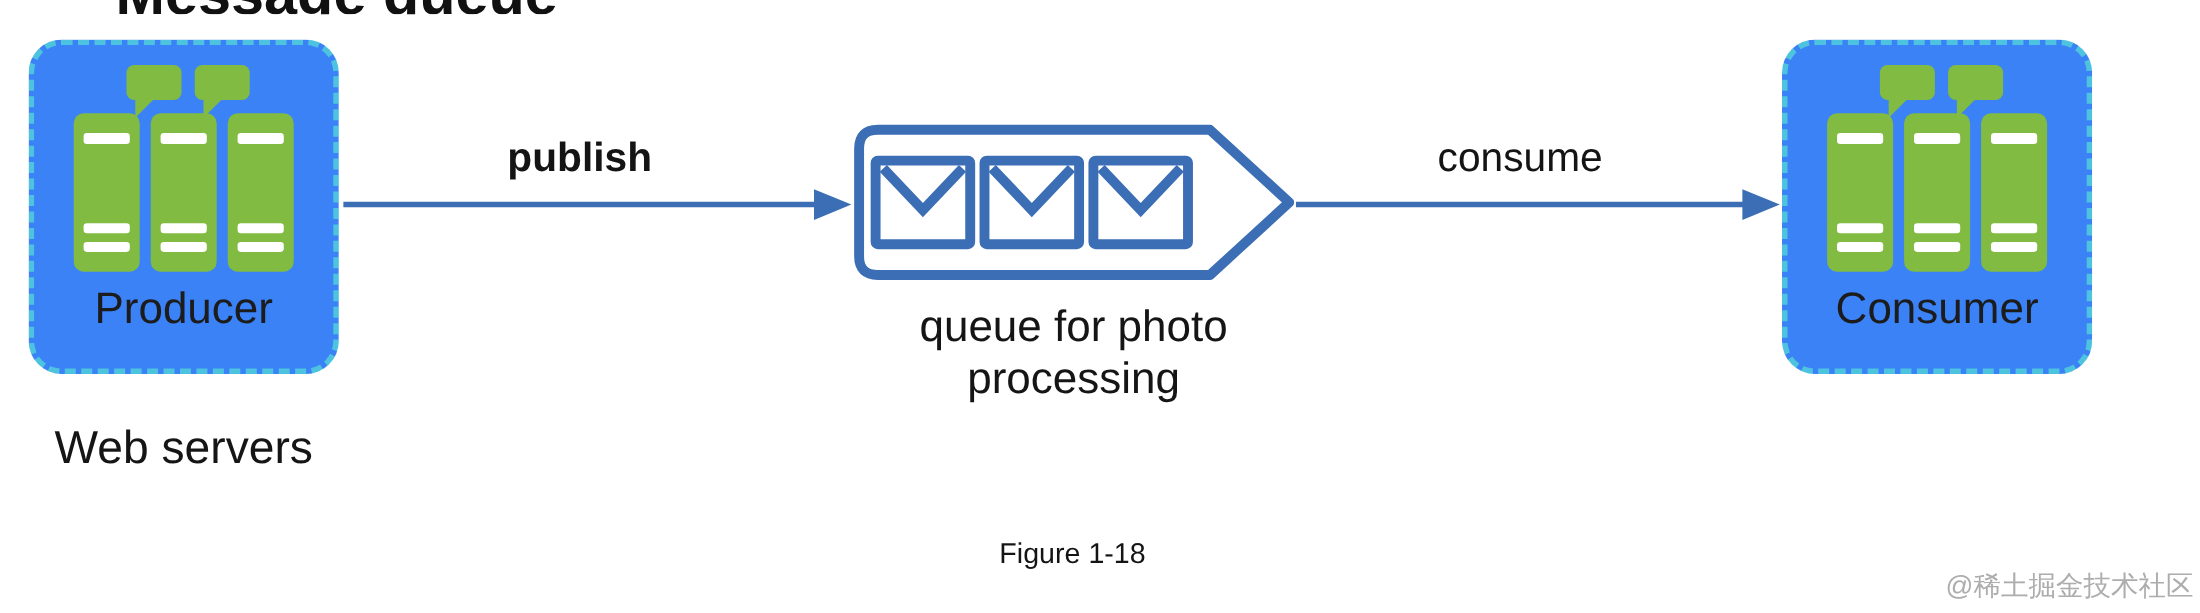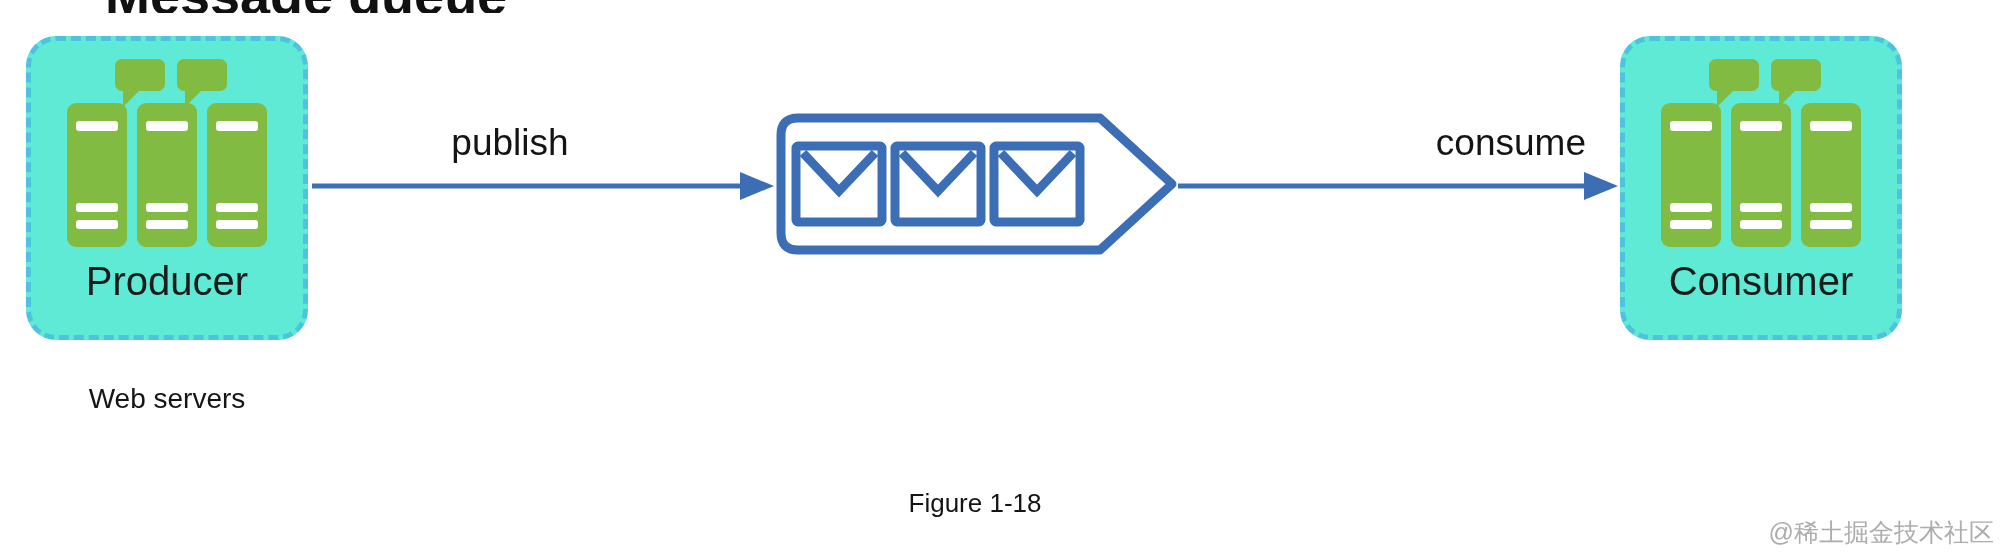--- a/index.html
+++ b/index.html
@@ -14,38 +14,38 @@
   html,body{background:#fff;}
   body{font-family:"Liberation Sans","DejaVu Sans",sans-serif;color:var(--text-black);}
   .canvas{position:relative;width:2000px;height:557px;background:#ffffff;overflow:hidden;}
 
   
   .cutoff-heading{position:absolute;left:105px;top:0;width:620px;height:13px;overflow:hidden;}
   .cutoff-heading span{display:inline-block;font-size:54px;font-weight:700;line-height:1;margin-top:-44px;color:#111;}
 
   
   .node-box{position:absolute;width:282px;height:304px;border:5px dashed var(--dashed-cyan);
-    border-radius:30px;display:flex;flex-direction:column;align-items:center;padding-top:14px;background:#5eead4;}
+    border-radius:30px;display:flex;flex-direction:column;align-items:center;padding-top:14px;background:#3b82f6;}
   .node-box.producer{left:26px;top:36px;}
   .node-box.consumer{left:1620px;top:36px;align-items:center;}
   .node-label{font-size:40px;margin-top:8px;color:#1c1c1c;}
 
   
-  .caption{position:absolute;text-align:center;font-size:28px;color:#151515;line-height:1.18;}
+  .caption{position:absolute;text-align:center;font-size:42px;color:#151515;line-height:1.18;}
   .caption.producer-caption{left:10px;top:382px;width:314px;}
   .caption.consumer-caption{left:1560px;top:378px;width:402px;}
   .caption.queue-caption{left:772px;top:274px;width:408px;font-size:40px;}
 
   
   .arrow-svg{position:absolute;top:168px;height:36px;}
   .arrow-svg.publish{left:312px;width:462px;}
   .arrow-svg.consume{left:1178px;width:440px;}
   .arrow-label{position:absolute;top:122px;text-align:center;font-size:37px;color:#141414;}
-  .arrow-label.publish-label{left:295px;width:430px;}
-  .arrow-label.consume-label{left:1178px;width:408px;text-align:right;}
+  .arrow-label.publish-label{left:312px;width:430px;font-weight:bold;}
+  .arrow-label.consume-label{left:1178px;width:408px;}
 
   
   .queue-svg{position:absolute;left:772px;top:112px;width:408px;height:144px;}
 
   
   .figure-caption{position:absolute;left:775px;top:488px;width:400px;text-align:center;font-size:26px;color:#141414;}
   .watermark{position:absolute;right:6px;bottom:8px;font-size:25px;color:var(--watermark-gray);margin-left:34px;}
 
   
   .green-fill{fill:var(--server-green);}
@@ -104,20 +104,21 @@
     </g>
     <g>
       <rect class="blue-stroke" x="123" y="34" width="86" height="76" rx="2" stroke-width="9"></rect>
       <polyline class="flap" points="130,41 166,79 202,41" stroke-width="9"></polyline>
     </g>
     <g>
       <rect class="blue-stroke" x="222" y="34" width="86" height="76" rx="2" stroke-width="9"></rect>
       <polyline class="flap" points="229,41 265,79 301,41" stroke-width="9"></polyline>
     </g>
   </svg>
+  <div class="caption queue-caption">queue for photo processing</div>
 
   <div class="arrow-label consume-label">consume</div>
   <svg class="arrow-svg consume" viewBox="0 0 440 36" aria-hidden="true">
     <line class="blue-line" x1="0" y1="18" x2="410" y2="18" stroke-width="5"></line>
     <polygon class="blue-fill" points="406,4 440,18 406,32"></polygon>
   </svg>
 
   <div class="node-box consumer">
     <svg class="server-icon" width="212" height="196" viewBox="0 0 212 196" aria-hidden="true">
       <rect class="green-fill" x="54" y="4" width="50" height="32" rx="7"></rect>

